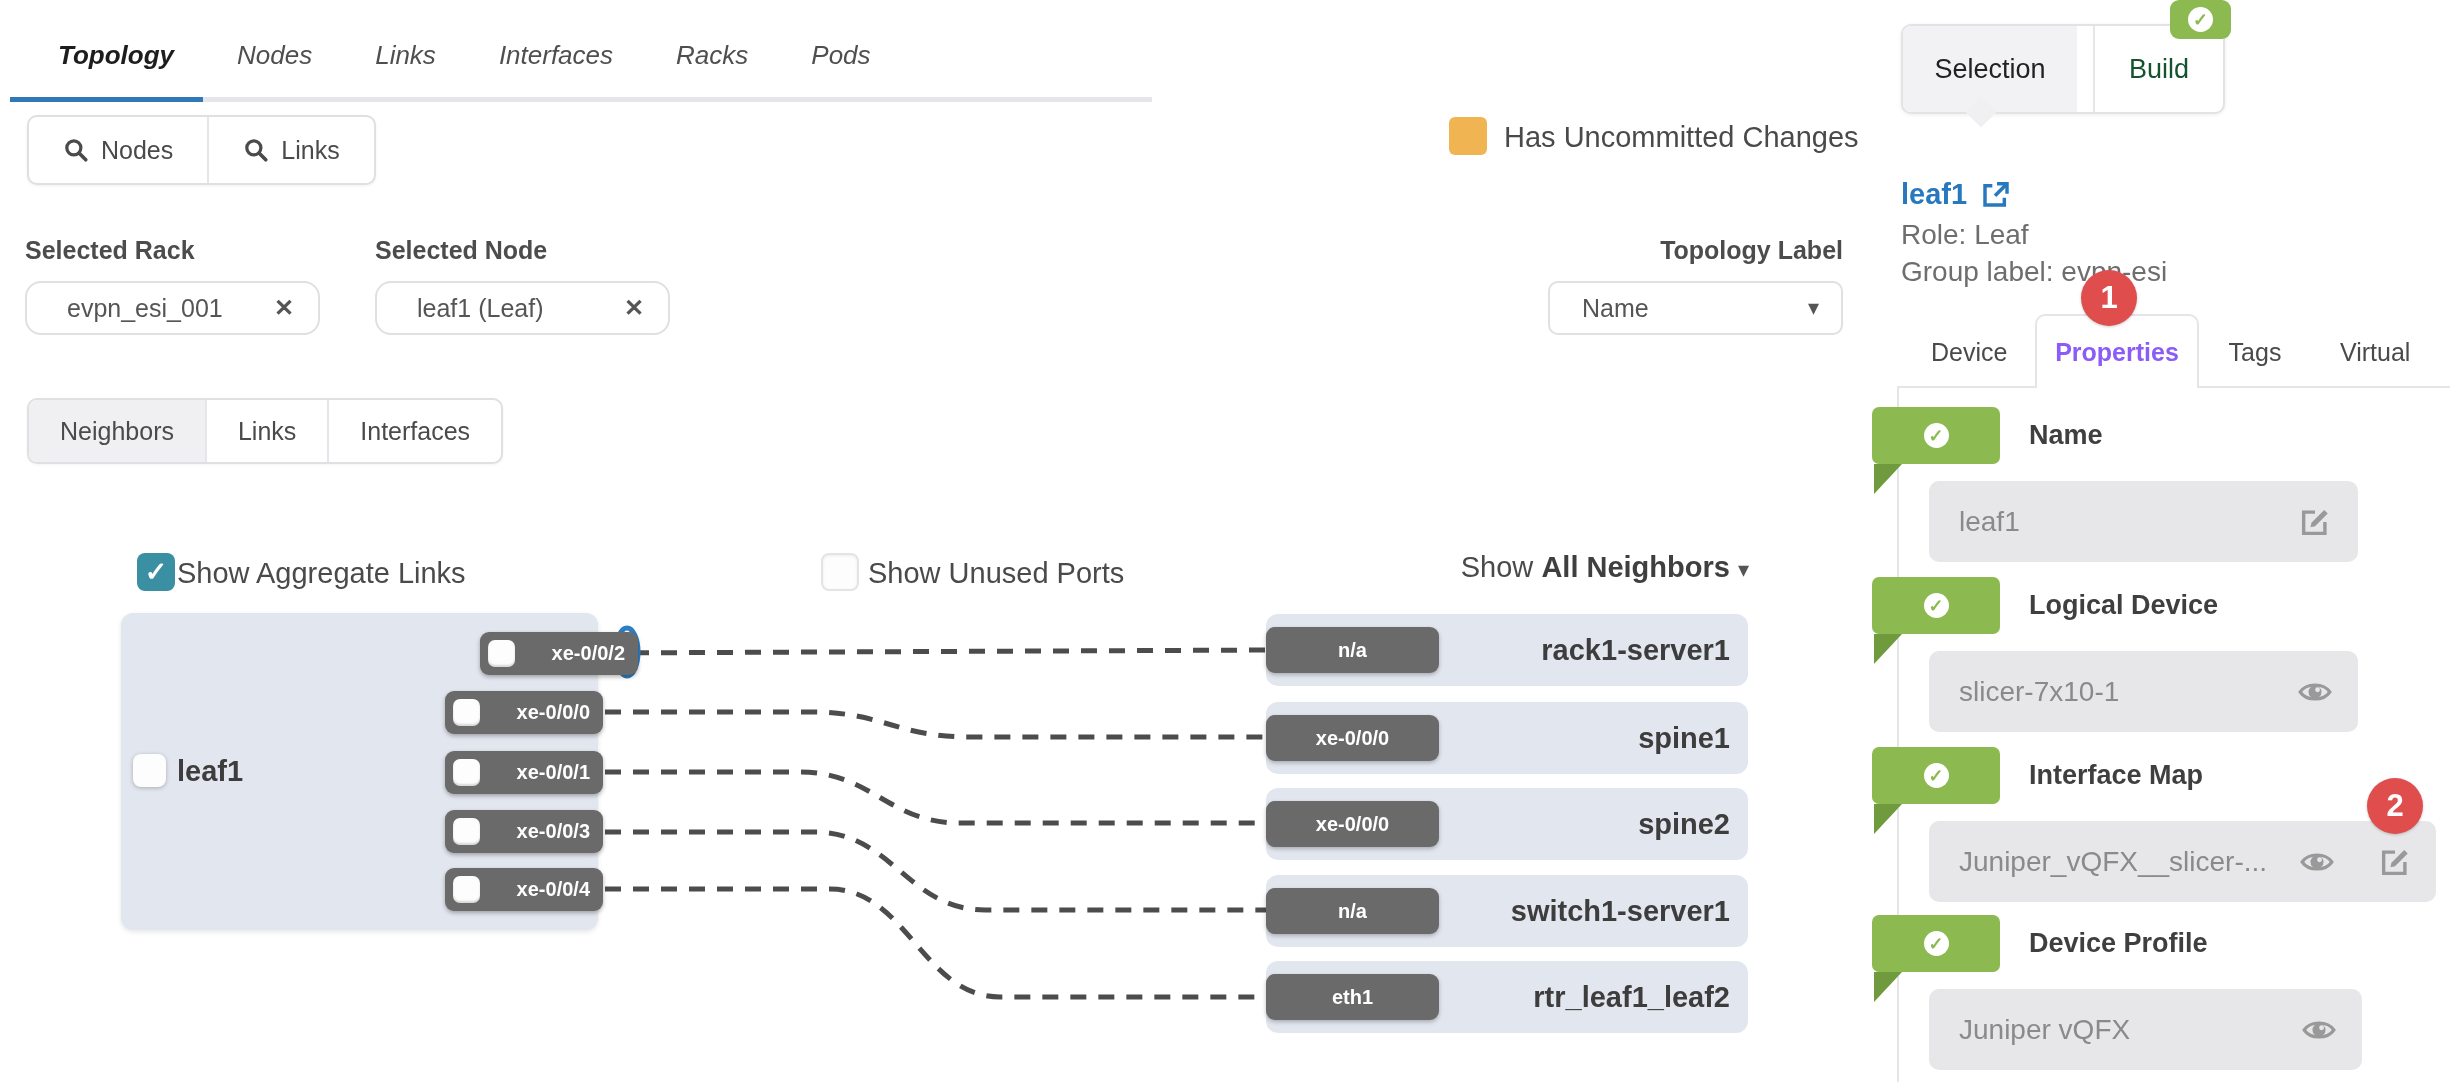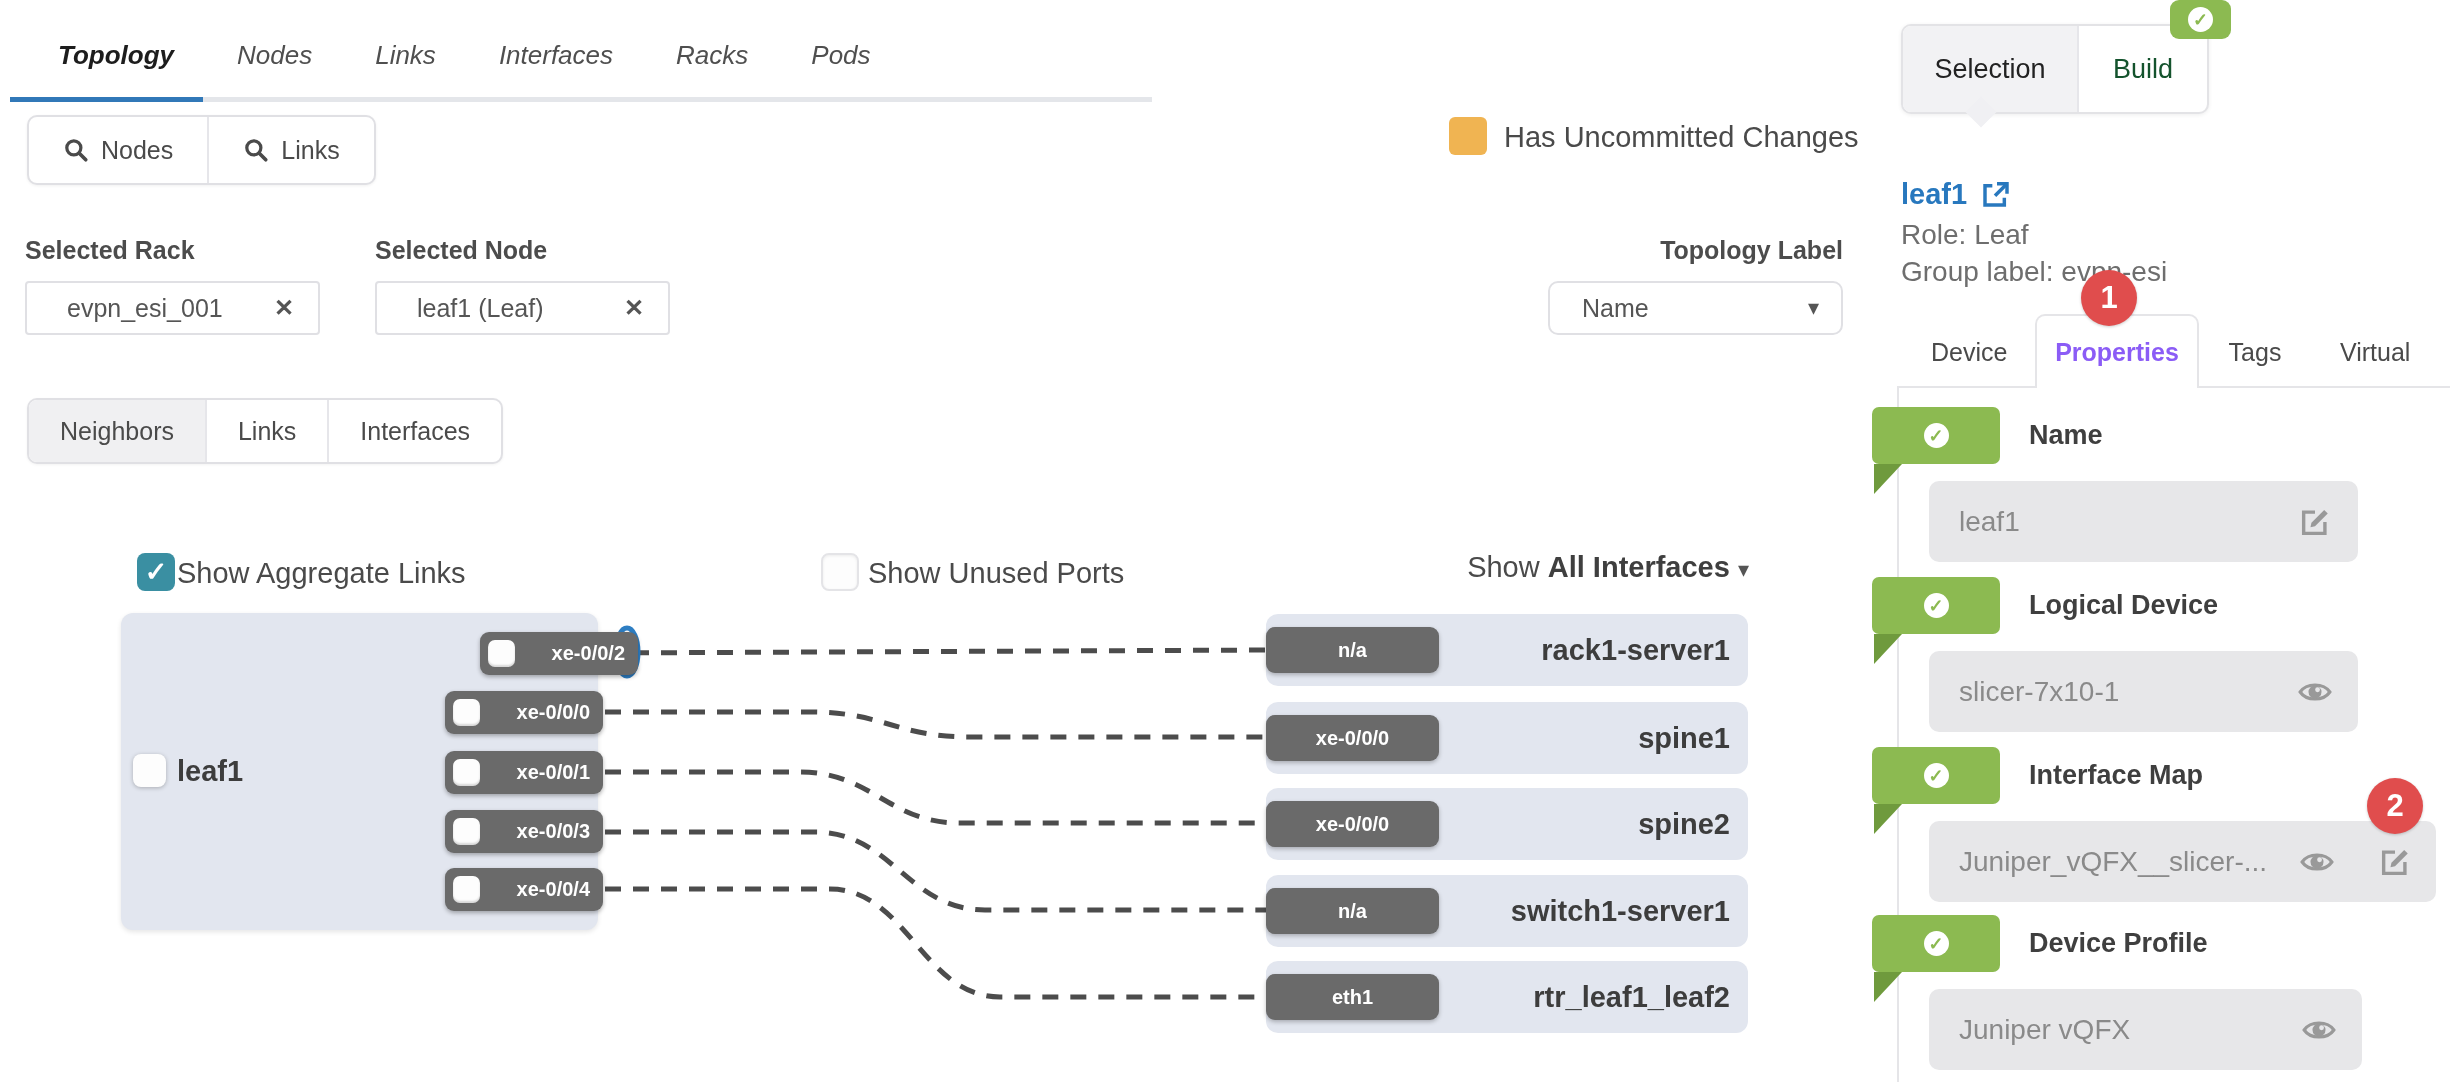--- a/index.html
+++ b/index.html
@@ -16,21 +16,21 @@
   .tab-rule-active { left:10px; top:97px; width:193px; height:5px; background:#3178b8; z-index:2; }
 
   
   .btn-group { left:27px; top:115px; height:70px; display:flex; background:#fff;
     border:2px solid #e0e0e4; border-radius:10px; box-shadow:0 1px 3px rgba(0,0,0,.06); }
   .btn-group .cell { display:flex; align-items:center; gap:12px; padding:0 34px; font-size:25px; color:#4a4a4a; }
   .btn-group .cell + .cell { border-left:2px solid #e6e6ea; }
 
   
   .field-label { font-size:25px; font-weight:bold; color:#4c4c4c; }
-  .chip { height:54px; border:2px solid #e0e0e4; border-radius:4px; background:#fff;
+  .chip { height:54px; border:2px solid #e0e0e4; border-radius:16px; background:#fff;
     display:flex; align-items:center; justify-content:space-between; font-size:25px; color:#555; }
   .chip .x { font-size:24px; color:#555; font-weight:bold; cursor:pointer; }
 
   
   .legend-sq { left:1449px; top:117px; width:38px; height:38px; border-radius:6px; background:#f0b452; }
   .legend-txt { left:1504px; top:121px; font-size:29px; color:#4a4a4a; }
 
   
   .dropdown { left:1548px; top:281px; width:295px; height:54px; border:2px solid #e0e0e4; border-radius:10px;
     background:#fff; display:flex; align-items:center; justify-content:space-between; padding:0 22px 0 32px;
@@ -65,21 +65,21 @@
   .port .plabel { flex:1; text-align:right; padding-right:13px; color:#fff; font-weight:bold; font-size:20px; }
   .nrow { left:1266px; width:482px; height:72px; background:#e2e6ef; border-radius:12px; }
   .nrow .nport { position:absolute; left:0; top:13px; width:173px; height:46px; background:#6a6a6a;
     border-radius:9px; color:#fff; font-weight:bold; font-size:20px; display:flex; align-items:center; justify-content:center;
     box-shadow:0 2px 4px rgba(0,0,0,.25); }
   .nrow .nname { position:absolute; right:18px; top:0; line-height:72px; font-size:29px; font-weight:bold; color:#3d3d3d; }
 
   
   .panel-vline { left:1897px; top:388px; width:2px; height:694px; background:#e5e5e8; }
   .sel-tabs { left:1901px; top:24px; height:90px; display:flex; background:#fff;
-    border:2px solid #e3e3e6; border-radius:10px; box-shadow:0 1px 4px rgba(0,0,0,.07); }
+    border:2px solid #e3e3e6; border-radius:10px; box-shadow:0 1px 4px rgba(0,0,0,.07);gap:16px; }
   .sel-tabs .cell { display:flex; align-items:center; justify-content:center; font-size:27px; color:#14532d; }
   .sel-tabs .cell.active { background:#f2f2f4; color:#222; border-radius:8px 0 0 8px; }
   .sel-tabs .cell + .cell { border-left:2px solid #e6e6ea; }
   .diamond { left:1970px; top:101px; width:22px; height:22px; background:#f0f0f3; transform:rotate(45deg); }
   .green-badge { left:2170px; top:0px; width:61px; height:39px; background:#8cba51; border-radius:9px;
     display:flex; align-items:center; justify-content:center; z-index:5; }
   .wcheck { width:25px; height:25px; background:#fff; border-radius:50%; color:#8cba51;
     font-size:18px; font-weight:bold; display:flex; align-items:center; justify-content:center; }
   .node-link { left:1901px; top:178px; font-size:29px; font-weight:bold; color:#2878be; display:flex; gap:12px; align-items:center; cursor:pointer; }
   .meta { left:1901px; font-size:28px; color:#6e6e6e; }
@@ -163,21 +163,21 @@
   </div>
 
   <div class="abs cb on" style="left:137px; top:553px;">
     <span>✓</span>
   </div>
   <div class="abs toggle-label" style="left:177px; top:557px;">Show Aggregate Links</div>
   <div class="abs cb off" style="left:821px; top:553px;"></div>
   <div class="abs toggle-label" style="left:868px; top:557px;">Show Unused Ports</div>
   <div class="abs show-all">
     <span>Show</span>
-    <b>All Interfaces</b>
+    <b>All Neighbors</b>
     <span class="caret">▾</span>
   </div>
 
   <svg class="abs" style="left:600px; top:600px;" width="680" height="440" viewBox="0 0 680 440">
     <g fill="none" stroke="#4c4c4c" stroke-width="5" stroke-dasharray="16 12">
       <path d="M 5 53 L 666 50"></path>
       <path d="M 5 112 L 210 112 C 285 112 295 137 370 137 L 666 137"></path>
       <path d="M 5 172 L 200 172 C 272 172 288 223 360 223 L 666 223"></path>
       <path d="M 5 232 L 215 232 C 292 232 308 310 385 310 L 666 310"></path>
       <path d="M 5 289 L 230 289 C 307 289 323 397 400 397 L 666 397"></path>

